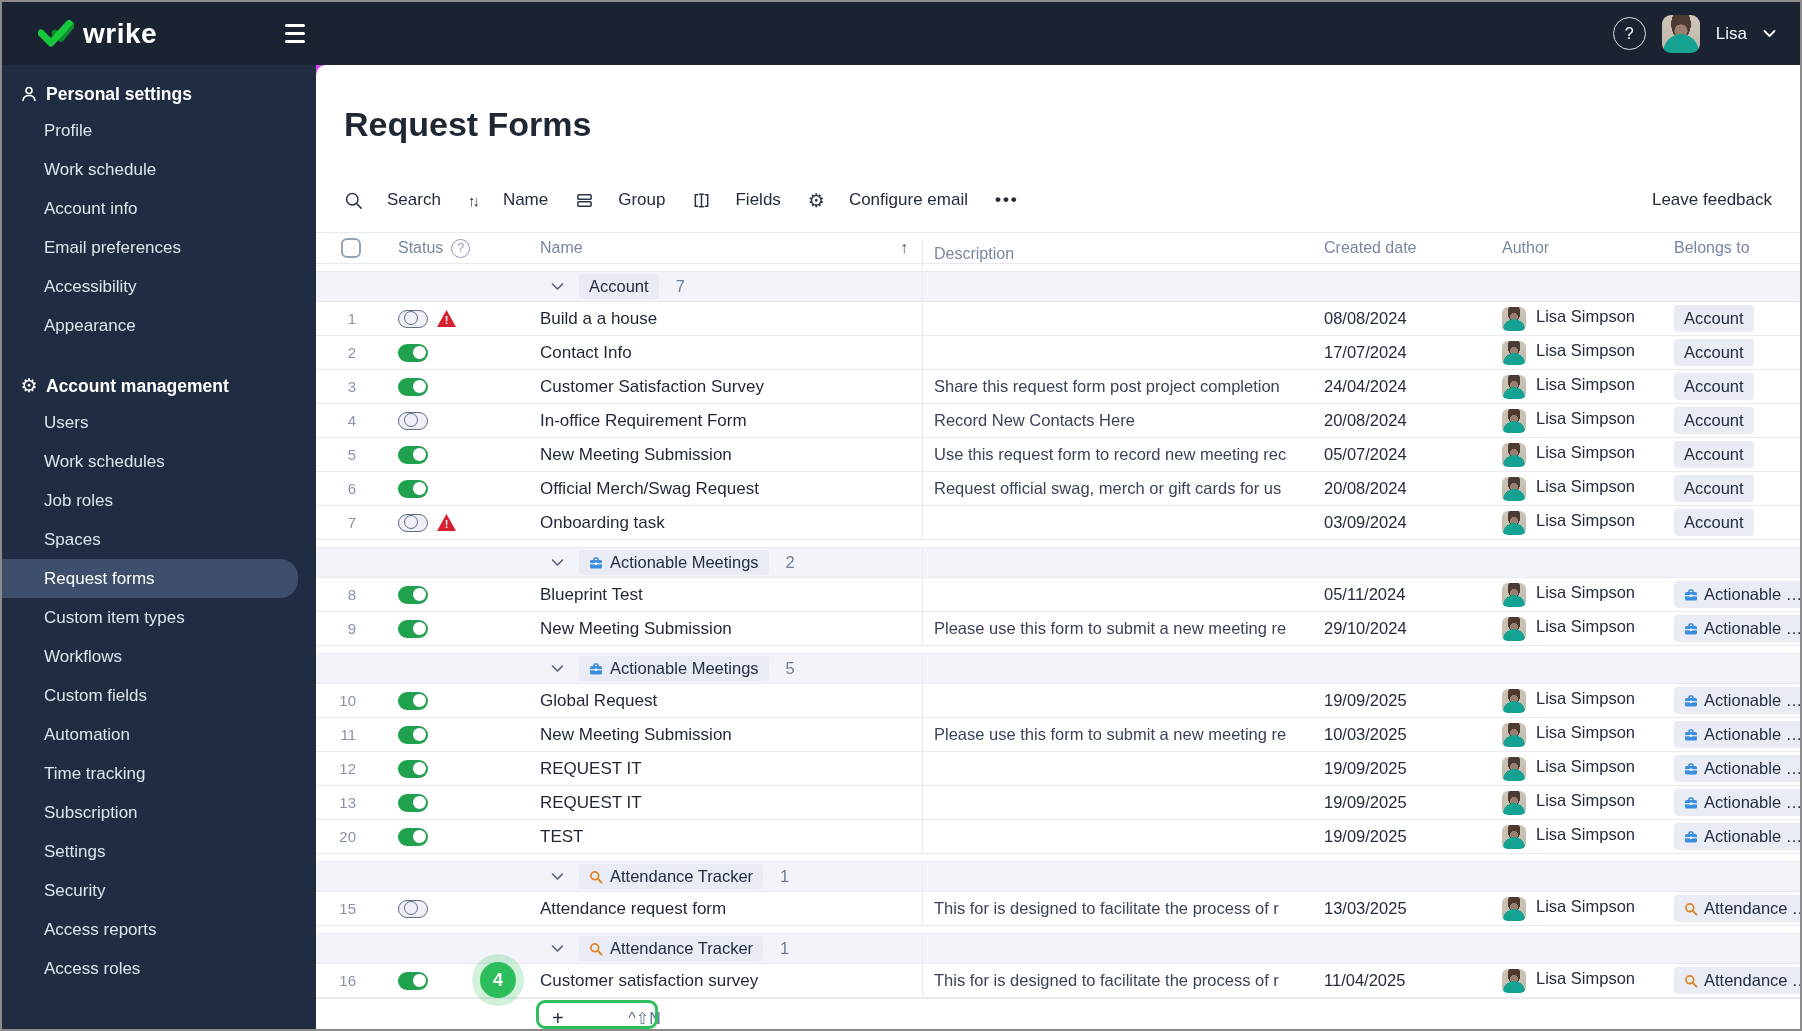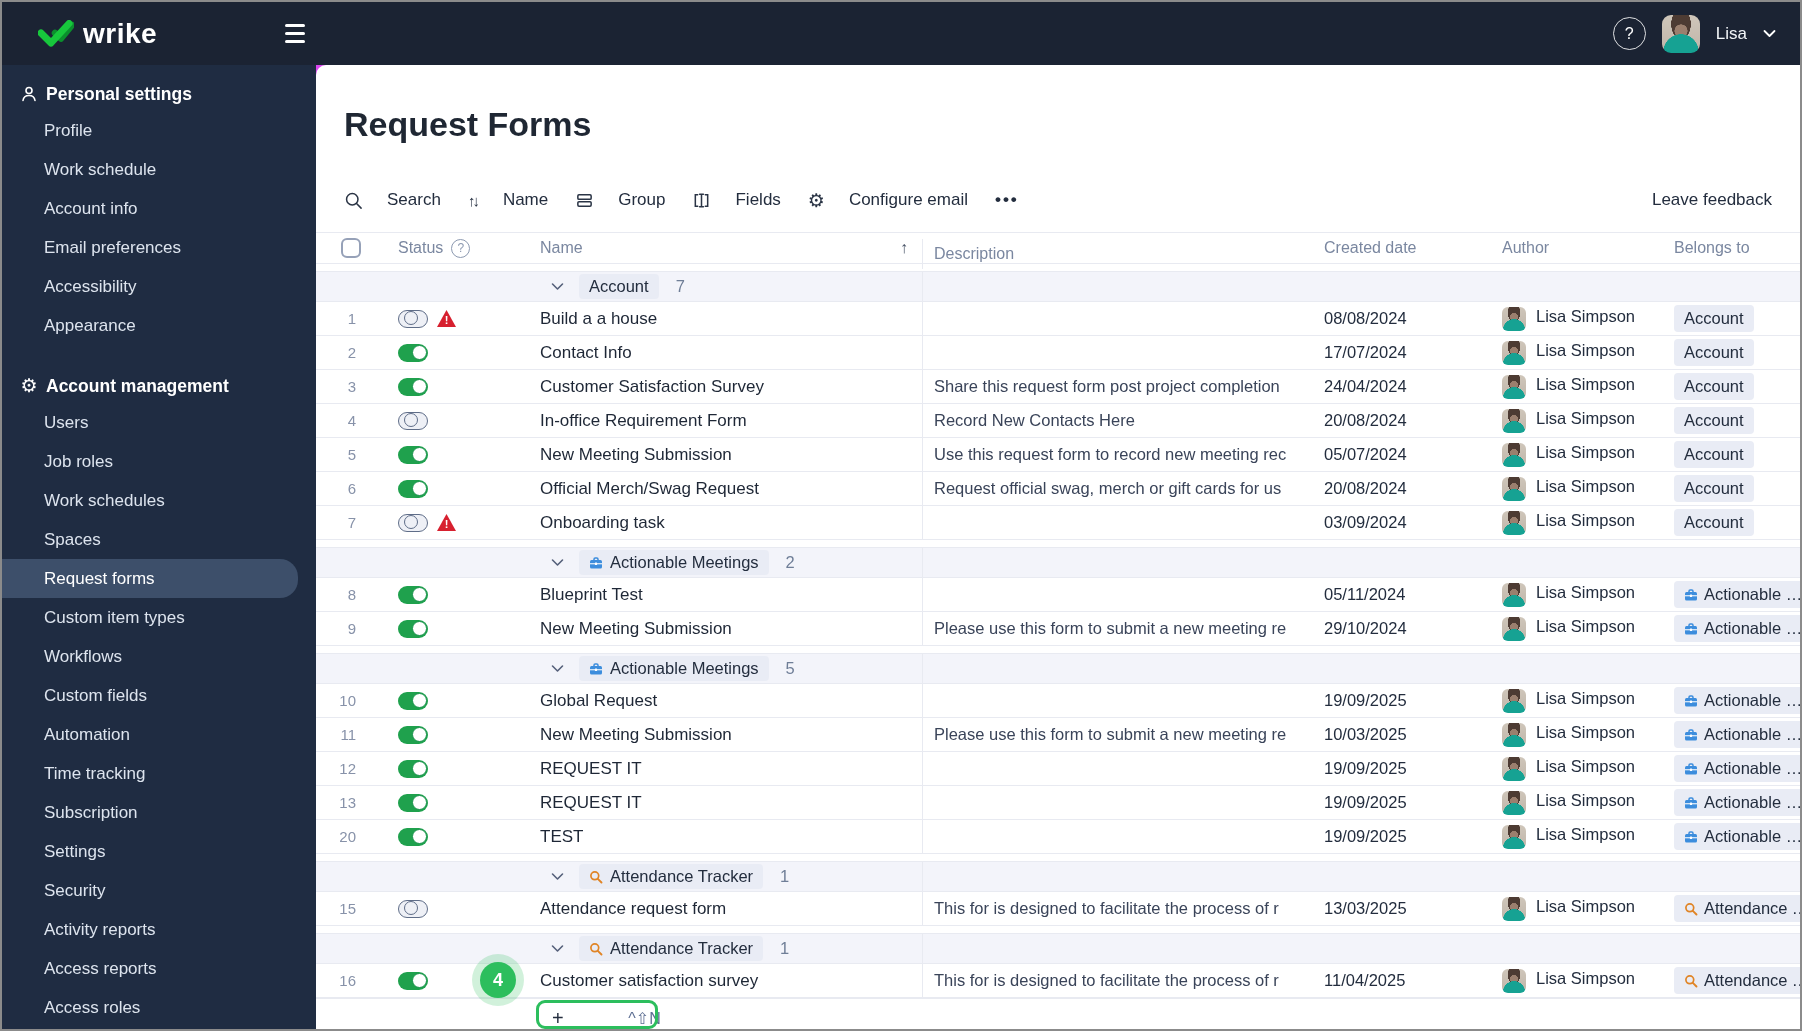--- a/index.html
+++ b/index.html
@@ -179,24 +179,24 @@
     <div class="sec-head">
 
       <span class="gear-glyph sec-ic-gear">⚙</span>
       <span class="sec-label">Account management</span>
     </div>
     <div class="sec-items">
             <div class="s-item">
               <span class="item-label">Users</span>
             </div>
             <div class="s-item">
+              <span class="item-label">Work schedules</span>
+            </div>
+            <div class="s-item">
               <span class="item-label">Job roles</span>
-            </div>
-            <div class="s-item">
-              <span class="item-label">Work schedules</span>
             </div>
             <div class="s-item">
               <span class="item-label">Spaces</span>
             </div>
             <div class="s-item sel">
               <span class="item-label">Request forms</span>
             </div>
             <div class="s-item">
               <span class="item-label">Custom item types</span>
             </div>
@@ -213,23 +213,20 @@
               <span class="item-label">Time tracking</span>
             </div>
             <div class="s-item">
               <span class="item-label">Subscription</span>
             </div>
             <div class="s-item">
               <span class="item-label">Settings</span>
             </div>
             <div class="s-item">
               <span class="item-label">Security</span>
-            </div>
-            <div class="s-item">
-              <span class="item-label">Activity reports</span>
             </div>
             <div class="s-item">
               <span class="item-label">Access reports</span>
             </div>
             <div class="s-item">
               <span class="item-label">Access roles</span>
             </div>
           </div>
   </div>
       </div>

